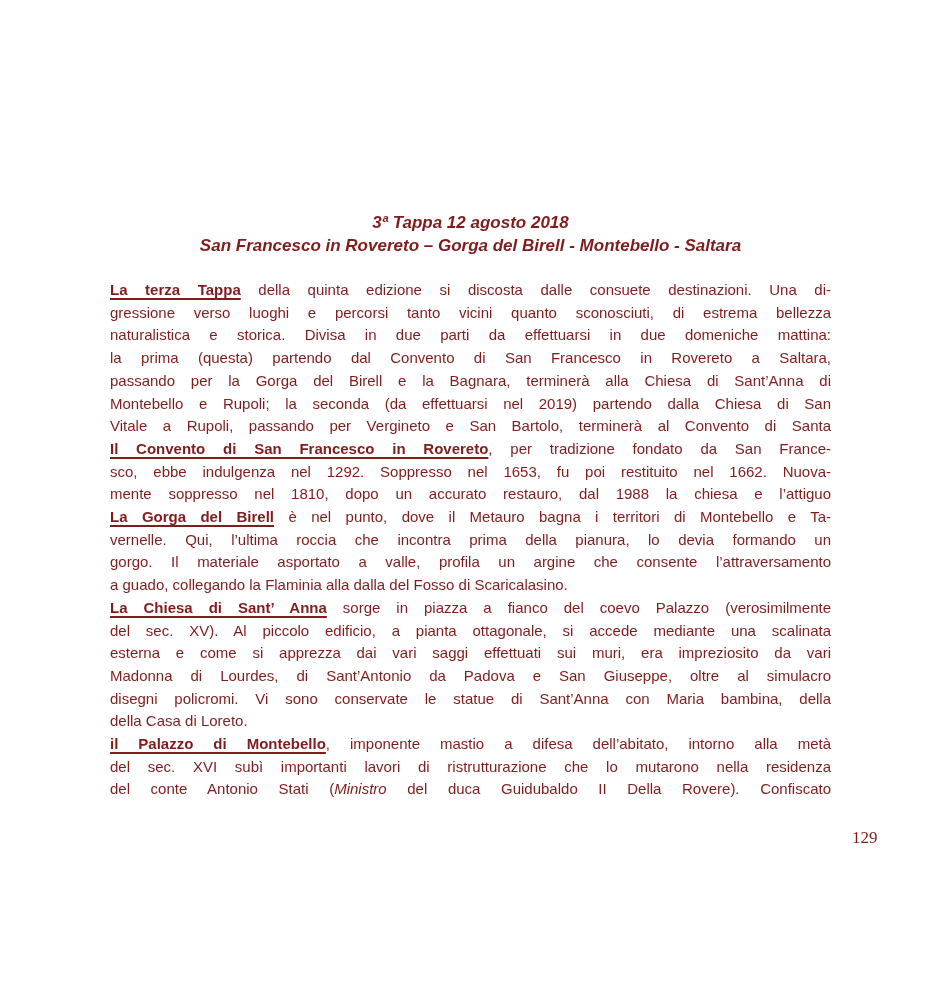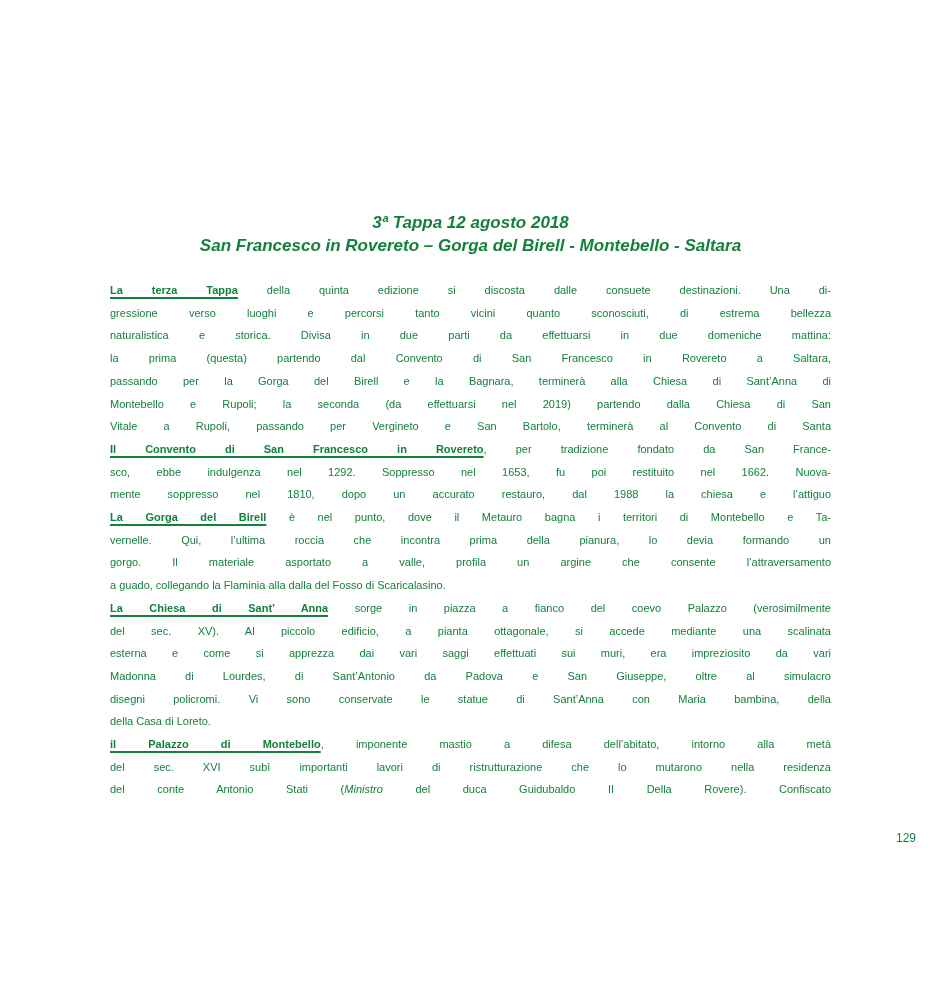--- a/index.html
+++ b/index.html
@@ -21,50 +21,51 @@
   }
   .heading {
     text-align: center;
     font-weight: 700;
     font-style: italic;
     font-size: 17px;
     line-height: 23px;
   }
   .body-text {
     margin-top: 22px;
-    font-size: 11px;
+    font-size: 15px;
     line-height: 22.7px;
   }
   .paragraph { }
   .line {
     text-align: justify;
     text-align-last: left;
   }
   .line.just {
     text-align-last: justify;
   }
   .seg-lead {
     font-weight: 700;
     text-decoration: underline;
     text-decoration-thickness: 1.5px;
     text-underline-offset: 2.5px;
   }
   .seg-italic { font-style: italic; }
   .page-number {
     position: absolute;
-    left: 896px;
+    left: 852px;
     top: 827px;
-    font-size: 12px;
+    font-size: 17px;
     line-height: 22.7px;
+    font-family: Liberation Serif, serif;
   }
 </style>
 </head>
 <body>
 
-<div class="page" style="color: #15803d; background: rgb(255, 255, 255);">
+<div class="page" style="color: #7f1d1d; background: rgb(255, 255, 255);">
   <div class="content">
     <div class="heading">
       <div>3ª Tappa 12 agosto 2018</div>
       <div>San Francesco in Rovereto – Gorga del Birell - Montebello - Saltara</div>
     </div>
     <div class="body-text">
         <div class="paragraph">
           <div class="line just"><span class="seg-lead">La terza Tappa</span><span class="seg-normal"> della quinta edizione si discosta dalle consuete destinazioni. Una di-</span></div>
           <div class="line just"><span class="seg-normal">gressione verso luoghi e percorsi tanto vicini quanto sconosciuti, di estrema bellezza</span></div>
           <div class="line just"><span class="seg-normal">naturalistica e storica. Divisa in due parti da effettuarsi in due domeniche mattina:</span></div>

